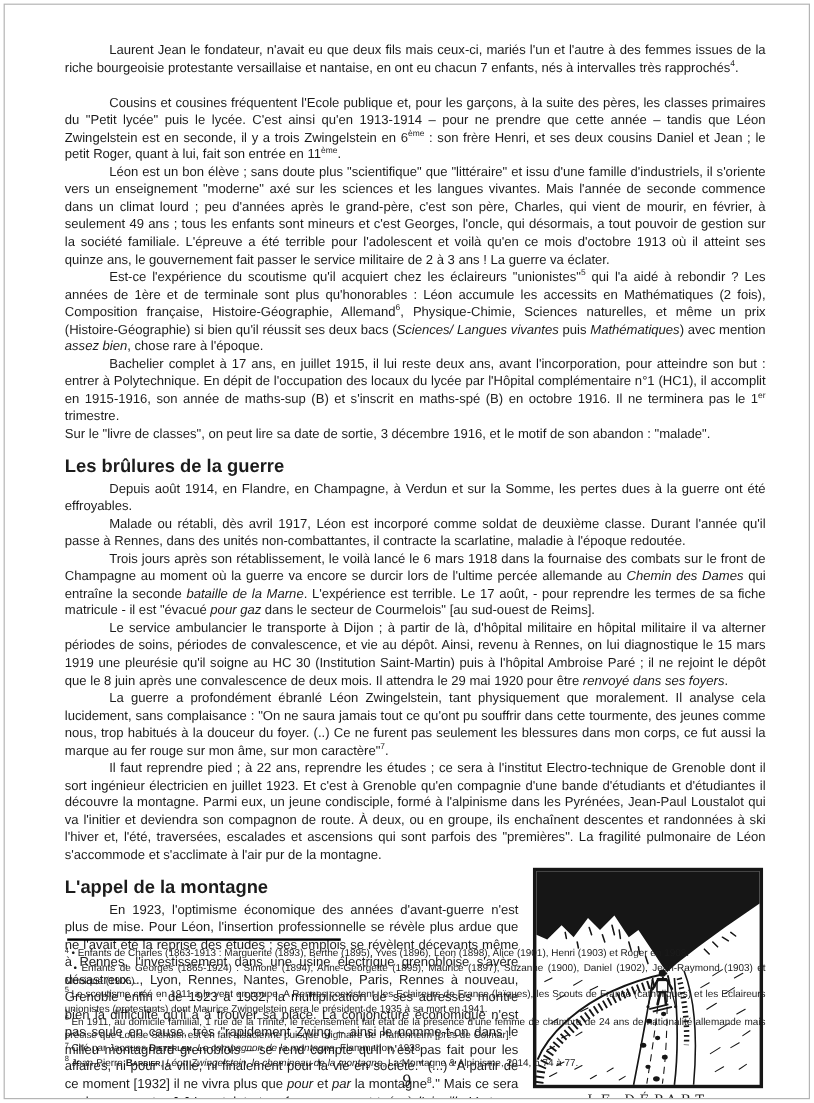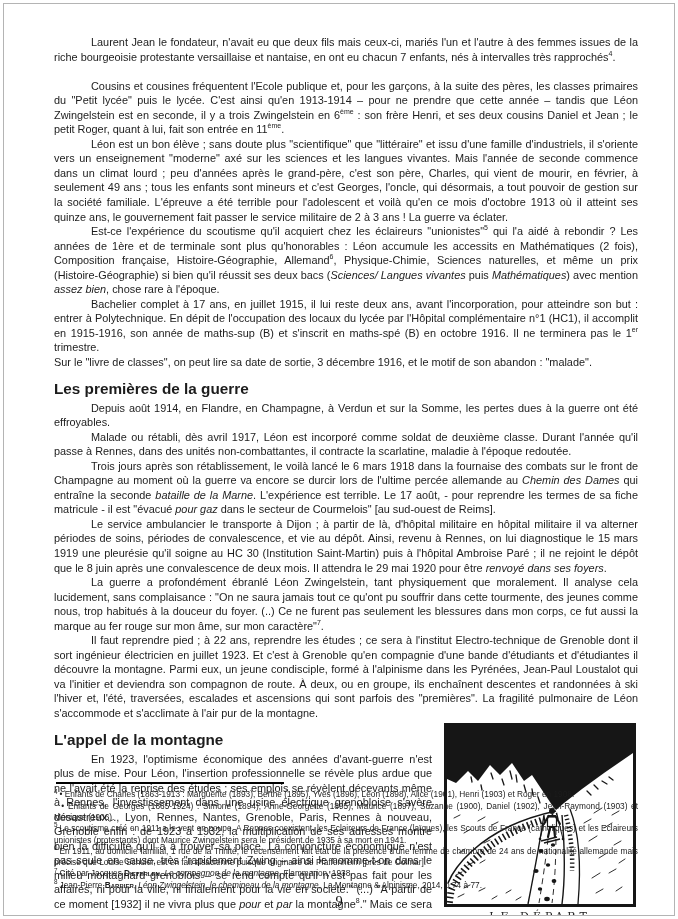--- a/index.html
+++ b/index.html
@@ -30,21 +30,21 @@
 
 <div class="page">
 
   <p class="ind">Laurent Jean le fondateur, n'avait eu que deux fils mais ceux-ci, mariés l'un et l'autre à des femmes issues de la riche bourgeoisie protestante versaillaise et nantaise, en ont eu chacun 7 enfants, nés à intervalles très rapprochés<sup>4</sup>.</p>
   <p class="ind gap">Cousins et cousines fréquentent l'Ecole publique et, pour les garçons, à la suite des pères, les classes primaires du "Petit lycée" puis le lycée. C'est ainsi qu'en 1913-1914 – pour ne prendre que cette année – tandis que Léon Zwingelstein est en seconde, il y a trois Zwingelstein en 6<sup>ème</sup> : son frère Henri, et ses deux cousins Daniel et Jean ; le petit Roger, quant à lui, fait son entrée en 11<sup>ème</sup>.</p>
   <p class="ind">Léon est un bon élève ; sans doute plus "scientifique" que "littéraire" et issu d'une famille d'industriels, il s'oriente vers un enseignement "moderne" axé sur les sciences et les langues vivantes. Mais l'année de seconde commence dans un climat lourd ; peu d'années après le grand-père, c'est son père, Charles, qui vient de mourir, en février, à seulement 49 ans ; tous les enfants sont mineurs et c'est Georges, l'oncle, qui désormais, a tout pouvoir de gestion sur la société familiale. L'épreuve a été terrible pour l'adolescent et voilà qu'en ce mois d'octobre 1913 où il atteint ses quinze ans, le gouvernement fait passer le service militaire de 2 à 3 ans ! La guerre va éclater.</p>
   <p class="ind">Est-ce l'expérience du scoutisme qu'il acquiert chez les éclaireurs "unionistes"<sup>5</sup> qui l'a aidé à rebondir ? Les années de 1ère et de terminale sont plus qu'honorables : Léon accumule les accessits en Mathématiques (2 fois), Composition française, Histoire-Géographie, Allemand<sup>6</sup>, Physique-Chimie, Sciences naturelles, et même un prix (Histoire-Géographie) si bien qu'il réussit ses deux bacs (<i>Sciences/ Langues vivantes</i> puis <i>Mathématiques</i>) avec mention <i>assez bien</i>, chose rare à l'époque.</p>
   <p class="ind">Bachelier complet à 17 ans, en juillet 1915, il lui reste deux ans, avant l'incorporation, pour atteindre son but : entrer à Polytechnique. En dépit de l'occupation des locaux du lycée par l'Hôpital complémentaire n°1 (HC1), il accomplit en 1915-1916, son année de maths-sup (B) et s'inscrit en maths-spé (B) en octobre 1916. Il ne terminera pas le 1<sup>er</sup> trimestre.</p>
   <p>Sur le "livre de classes", on peut lire sa date de sortie, 3 décembre 1916, et le motif de son abandon : "malade".</p>
 
-  <h2>Les premières de la guerre</h2>
+  <h2>Les brûlures de la guerre</h2>
   <p class="ind">Depuis août 1914, en Flandre, en Champagne, à Verdun et sur la Somme, les pertes dues à la guerre ont été effroyables.</p>
   <p class="ind">Malade ou rétabli, dès avril 1917, Léon est incorporé comme soldat de deuxième classe. Durant l'année qu'il passe à Rennes, dans des unités non-combattantes, il contracte la scarlatine, maladie à l'époque redoutée.</p>
   <p class="ind">Trois jours après son rétablissement, le voilà lancé le 6 mars 1918 dans la fournaise des combats sur le front de Champagne au moment où la guerre va encore se durcir lors de l'ultime percée allemande au <i>Chemin des Dames</i> qui entraîne la seconde <i>bataille de la Marne</i>. L'expérience est terrible. Le 17 août, - pour reprendre les termes de sa fiche matricule - il est "évacué <i>pour gaz</i> dans le secteur de Courmelois" [au sud-ouest de Reims].</p>
   <p class="ind">Le service ambulancier le transporte à Dijon ; à partir de là, d'hôpital militaire en hôpital militaire il va alterner périodes de soins, périodes de convalescence, et vie au dépôt. Ainsi, revenu à Rennes, on lui diagnostique le 15 mars 1919 une pleurésie qu'il soigne au HC 30 (Institution Saint-Martin) puis à l'hôpital Ambroise Paré ; il ne rejoint le dépôt que le 8 juin après une convalescence de deux mois. Il attendra le 29 mai 1920 pour être <i>renvoyé dans ses foyers</i>.</p>
   <p class="ind">La guerre a profondément ébranlé Léon Zwingelstein, tant physiquement que moralement. Il analyse cela lucidement, sans complaisance : "On ne saura jamais tout ce qu'ont pu souffrir dans cette tourmente, des jeunes comme nous, trop habitués à la douceur du foyer. (..) Ce ne furent pas seulement les blessures dans mon corps, ce fut aussi la marque au fer rouge sur mon âme, sur mon caractère"<sup>7</sup>.</p>
   <p class="ind">Il faut reprendre pied ; à 22 ans, reprendre les études ; ce sera à l'institut Electro-technique de Grenoble dont il sort ingénieur électricien en juillet 1923. Et c'est à Grenoble qu'en compagnie d'une bande d'étudiants et d'étudiantes il découvre la montagne. Parmi eux, un jeune condisciple, formé à l'alpinisme dans les Pyrénées, Jean-Paul Loustalot qui va l'initier et deviendra son compagnon de route. À deux, ou en groupe, ils enchaînent descentes et randonnées à ski l'hiver et, l'été, traversées, escalades et ascensions qui sont parfois des "premières". La fragilité pulmonaire de Léon s'accommode et s'acclimate à l'air pur de la montagne.</p>
 
   <div class="fig">
     <svg viewBox="0 0 192 184" width="192" height="184" xmlns="http://www.w3.org/2000/svg">
       <rect x="1.5" y="1.5" width="189" height="181" fill="#ffffff" stroke="#161616" stroke-width="3"></rect>

